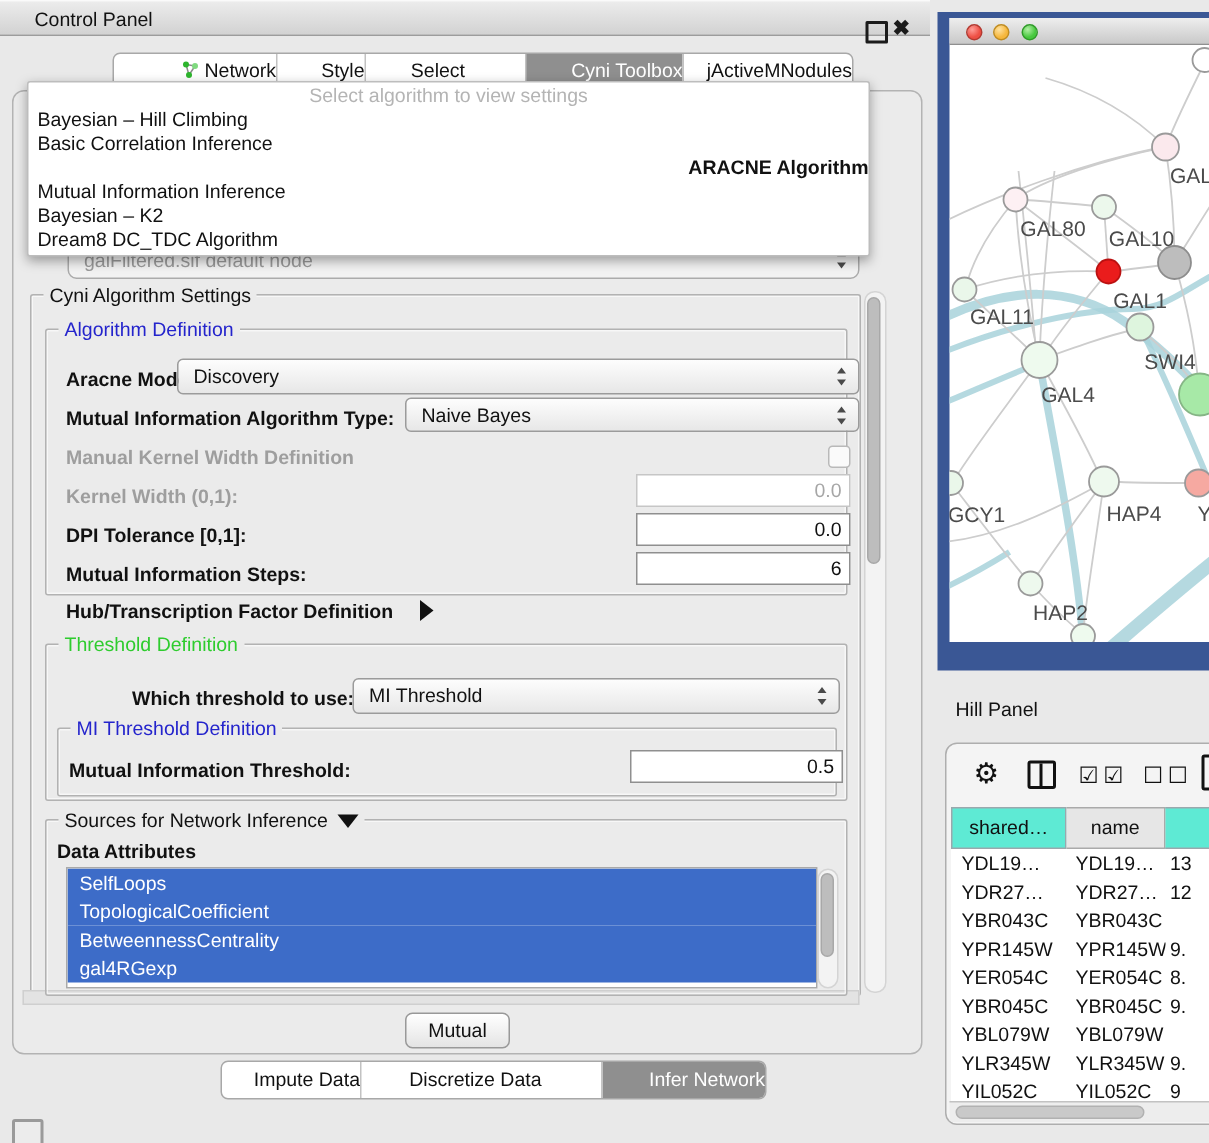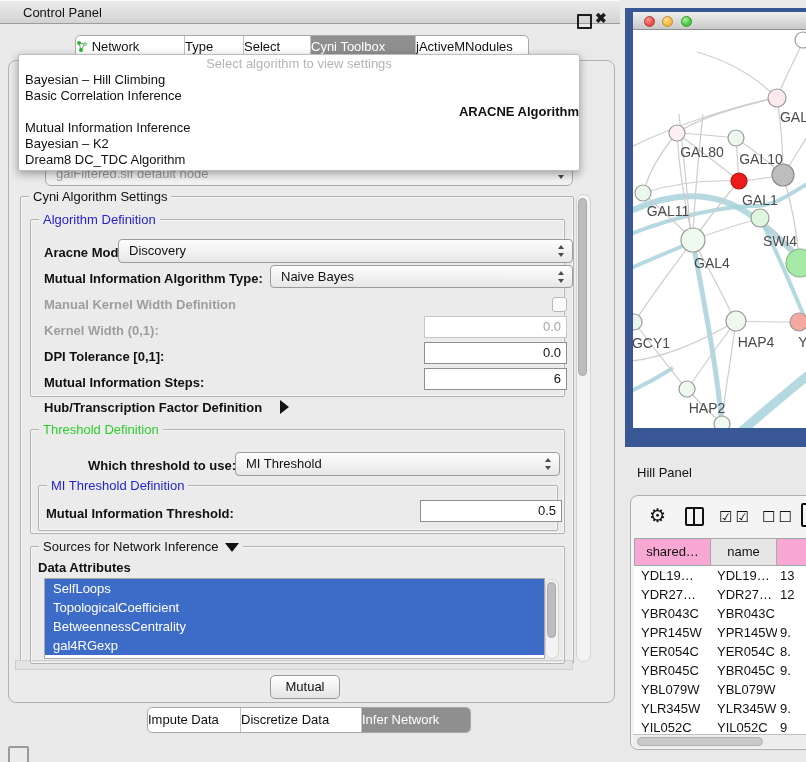--- a/index.html
+++ b/index.html
@@ -6,23 +6,23 @@
   #root{position:relative;width:806px;height:762px;overflow:hidden;background:#e9e9e9;font-size:13px;color:#111;}
   .abs{position:absolute;}
 
   
   #cp-titlebar{left:0;top:8;width:620px;height:24px;background:linear-gradient(#ececec,#d2d2d2);
     border-top:1px solid #fafafa;border-bottom:1px solid #9c9c9c;line-height:24px;padding-left:23px;box-sizing:border-box;}
   #cp-float{left:577px;top:14px;width:11px;height:11px;border:2px solid #1b1b1b;border-radius:1px;}
   #cp-close{left:595px;top:10px;font-weight:bold;font-size:14px;color:#1b1b1b;}
 
   .segbar{display:flex;background:#fff;border:1px solid #a8a8a8;border-radius:5px;overflow:hidden;height:22px;}
-  .seg{line-height:22px;text-align:left;border-left:1px solid #c2c2c2;white-space:nowrap;}
+  .seg{line-height:22px;text-align:right;border-left:1px solid #c2c2c2;white-space:nowrap;}
   .seg:first-child{border-left:none;}
-  .seg.sel{background:#8f8f8f;color:#fff;}
+  .seg.sel{background:#8f8f8f;color:#fff;margin-left:40px;}
   #top-tabs{left:75px;top:35px;}
   #bottom-tabs{left:147px;top:707px;height:24px;}
   #bottom-tabs .seg{line-height:24px;}
 
   #main-panel{left:8px;top:60px;width:605px;height:641px;background:#ebebeb;border:1px solid #b3b3b3;border-radius:8px;z-index:1;}
 
   
   #algo-popup{left:18px;top:54px;width:560px;background:#fff;border:1px solid #bdbdbd;border-radius:2px;
     box-shadow:0 3px 8px rgba(0,0,0,.35);z-index:30;padding-bottom:2px;}
   #algo-popup .ph{color:#b4b4b4;text-align:center;line-height:17px;}
@@ -81,21 +81,21 @@
   #table-box{left:630px;top:495px;width:200px;height:253px;background:#f4f4f4;border:1px solid #aeaeae;border-radius:8px 0 0 8px;overflow:hidden;}
   #table-toolbar{left:0;top:0;width:200px;height:40px;}
   #gear-ic{left:18px;top:8px;font-size:19px;color:#111;}
   #split-ic{left:54px;top:11px;width:15px;height:15px;border:2px solid #111;border-radius:2px;}
   #split-ic:after{content:'';position:absolute;left:6px;top:0;bottom:0;width:2px;background:#111;}
   .cb-ic{top:12px;font-size:15px;color:#111;letter-spacing:3px;}
   #doc-ic{left:170px;top:7px;width:12px;height:20px;border:2px solid #111;border-radius:2px;}
   #table-head{left:3px;top:42px;width:197px;height:28px;display:grid;grid-template-columns:77px 66px 54px;}
   .hcell{border:1px solid #9aa8ad;border-left:none;line-height:26px;text-align:center;font-size:13px;overflow:hidden;}
   .hcell:first-child{border-left:1px solid #9aa8ad;}
-  .hcell.blue{background:#f9a8d4;}
+  .hcell.blue{background:#5eead4;}
   .hcell.gray{background:#e6e6e6;border-color:#aaa;}
   #table-rows{left:3px;top:70px;width:197px;height:168px;background:#fff;overflow:hidden;}
   .trow{display:grid;grid-template-columns:77px 66px 54px;height:19px;line-height:19px;}
   .trow span{overflow:hidden;white-space:nowrap;}
   .tc1{padding-left:7px;}
   .tc2{padding-left:6px;}
   .tc3{padding-left:3px;}
   #hscroll{left:2px;top:238px;width:198px;height:13px;background:#ededed;border-top:1px solid #c2c2c2;}
   #hthumb{left:4px;top:2px;width:126px;height:9px;background:#c9c9c9;border:1px solid #b1b1b1;border-radius:5px;box-sizing:border-box;}
 
@@ -118,21 +118,21 @@
       <svg width="12" height="12" viewBox="0 0 12 12" style="vertical-align:-1px">
         <line x1="3" y1="3" x2="9" y2="4" stroke="#8a8a8a" stroke-width="1"></line>
         <line x1="3" y1="3" x2="5" y2="10" stroke="#8a8a8a" stroke-width="1"></line>
         <line x1="9" y1="4" x2="5" y2="10" stroke="#8a8a8a" stroke-width="1"></line>
         <circle cx="3" cy="3" r="2" fill="#2db52d"></circle>
           <circle cx="9" cy="4" r="2" fill="#7fd97f"></circle>
           <circle cx="5" cy="10" r="2" fill="#2db52d"></circle>
       </svg>
       <span>Network</span>
     </div>
-    <div class="seg" style="width:58px"><span>Type</span></div>
+    <div class="seg" style="width:58px"><span>Style</span></div>
     <div class="seg" style="width:66px"><span>Select</span></div>
     <div class="seg sel" style="width:104px"><span>Cyni Toolbox</span></div>
     <div class="seg" style="width:112px"><span>jActiveMNodules</span></div>
   </div>
 
   <div id="main-panel" class="abs"></div>
 
   <div id="hidden-combo" class="abs">
     <span>galFiltered.sif default node</span>
     <span class="stepper"></span>

